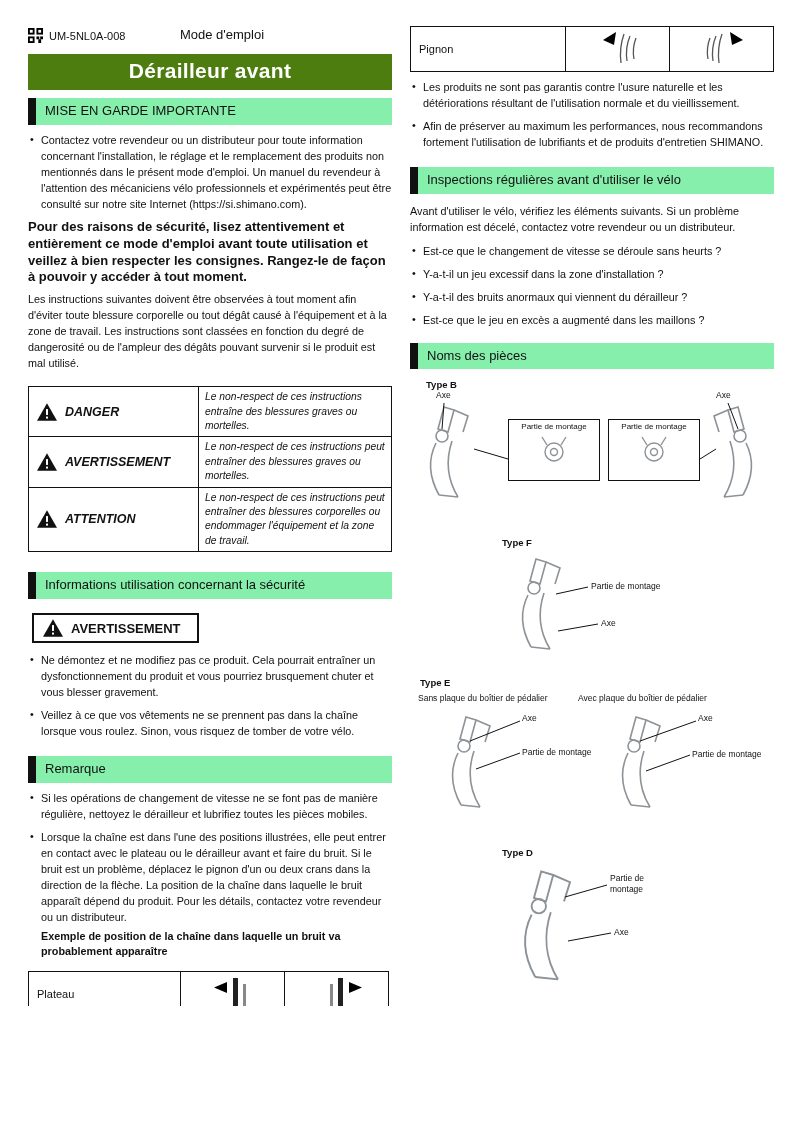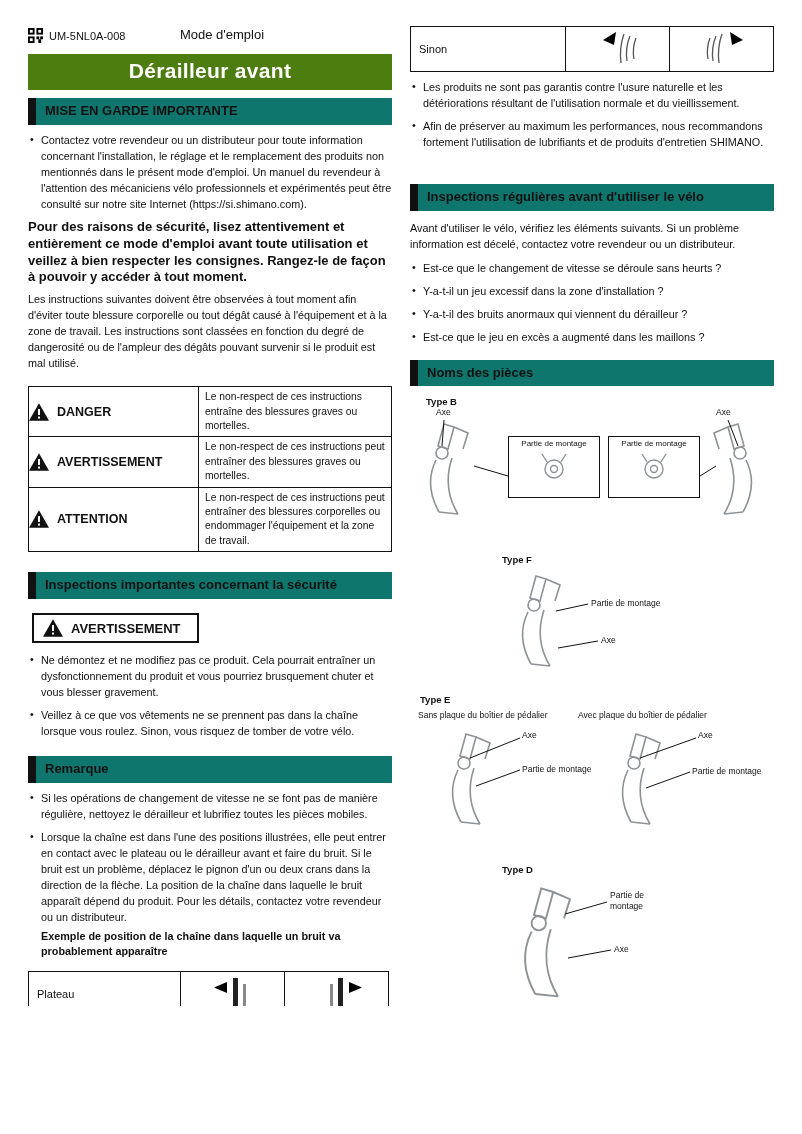--- a/index.html
+++ b/index.html
@@ -11,34 +11,34 @@
   .doc-id { position:absolute; left:28px; top:28px; display:flex; align-items:center; gap:6px; font-size:11px; }
   .mode-label { position:absolute; left:40px; top:27px; width:364px; text-align:center; font-size:13px; }
   .title-bar { position:absolute; left:28px; top:54px; width:364px; background:#4d7c0f; color:#fff; text-align:center;
                font-size:21px; font-weight:bold; padding:5px 0 7px; letter-spacing:.3px; }
 
   
   .col { position:absolute; }
   .col-left  { left:28px;  top:98px; width:364px; }
   .col-right { left:410px; top:26px; width:364px; }
 
-  .section-head { background:#0f766e; border-left:8px solid #111; font-weight:bold; font-size:13px;
+  .section-head { background:#86efac; border-left:8px solid #111; font-weight:normal; font-size:13px;
                   padding:5px 9px; line-height:1.3; }
 
   .bullets { margin-top:8px; }
   .bullet { position:relative; padding-left:13px; font-size:10.8px; line-height:1.48; margin-top:7px; }
   .bullet::before { content:"•"; position:absolute; left:2px; top:-1px; }
 
   .bold-para { margin-top:6px; font-size:13px; font-weight:bold; line-height:1.3; }
   .para { margin-top:6px; font-size:10.8px; line-height:1.48; }
   .example { font-weight:bold; font-size:10.8px; line-height:1.45; padding-left:13px; margin-top:3px; }
 
   table.sig { border-collapse:collapse; width:100%; margin-top:14px; }
-  table.sig td { border:1.5px solid #111; vertical-align:middle; }
-  td.sig-label { width:170px; padding:6px 0;text-align:center; }
+  table.sig td { border:1.5px solid #111; vertical-align:middle;font-style:italic; }
+  td.sig-label { width:170px; padding:6px 8px;text-align:center; }
   .sig-label-inner { display:flex; align-items:center; gap:8px; font-weight:bold; font-size:12.5px; }
   td.sig-text { font-size:10.3px; line-height:1.4; padding:3px 6px; }
 
   .warn-box { display:inline-flex; align-items:center; gap:8px; border:2px solid #111;
               padding:4px 16px 4px 9px; font-weight:bold; font-size:13px; margin:14px 0 2px 4px; }
 
   table.pos { border-collapse:collapse; margin-top:11px; }
   table.pos td { border:1px solid #111; height:42px; vertical-align:middle; padding:2px 8px; font-size:11px; }
   td.pos-diag { width:104px; text-align:center; padding:2px 0; }
 
@@ -120,21 +120,21 @@
                   <rect x="10.8" y="16" width="2.4" height="2.4" fill="#fff"></rect>
             </svg>
             <span>ATTENTION</span>
           </div>
         </td>
         <td class="sig-text">Le non-respect de ces instructions peut entraîner des blessures corporelles ou endommager l'équipement et la zone de travail.</td>
       </tr>
     </tbody>
       </table>
 
-    <div class="section-head" style="margin-top:20px;">Inspections importantes concernant la sécurité</div>
+    <div class="section-head" style="margin-top:20px;">Informations utilisation concernant la sécurité</div>
 
     <div class="warn-box">
       <svg width="20" height="18" viewBox="0 0 24 21">
         <path d="M12 0 L24 21 L0 21 Z" fill="#111"></path>
           <rect x="10.8" y="7" width="2.4" height="7" fill="#fff"></rect>
           <rect x="10.8" y="16" width="2.4" height="2.4" fill="#fff"></rect>
       </svg>
       <span>AVERTISSEMENT</span>
     </div>
 
@@ -171,21 +171,21 @@
       </tr>
     </tbody>
       </table>
   </div>
 
   <div class="col col-right">
 
     <table class="pos" style="margin-top:0; width:100%;">
       <tbody>
           <tr>
-        <td>Sinon</td>
+        <td>Pignon</td>
         <td class="pos-diag">
           <svg width="64" height="38" viewBox="0 0 64 38">
             <g stroke="#555" stroke-width="1.3" fill="none">
               <path d="M38 5 q-5 14 -3 29"></path>
                   <path d="M44 7 q-5 12 -3 25"></path>
                   <path d="M50 9 q-4 10 -2 21"></path>
             </g>
             <polygon points="30,3 17,11 28,16" fill="#000"></polygon>
           </svg>
         </td>
@@ -201,21 +201,21 @@
         </td>
       </tr>
     </tbody>
       </table>
 
     <div class="bullets">
       <div class="bullet">Les produits ne sont pas garantis contre l'usure naturelle et les détériorations résultant de l'utilisation normale et du vieillissement.</div>
       <div class="bullet">Afin de préserver au maximum les performances, nous recommandons fortement l'utilisation de lubrifiants et de produits d'entretien SHIMANO.</div>
     </div>
 
-    <div class="section-head" style="margin-top:33px;">Inspections régulières avant d'utiliser le vélo</div>
+    <div class="section-head" style="margin-top:16px;">Inspections régulières avant d'utiliser le vélo</div>
     <div class="para" style="margin-top:10px;">Avant d'utiliser le vélo, vérifiez les éléments suivants. Si un problème information est décelé, contactez votre revendeur ou un distributeur.</div>
     <div class="bullets">
       <div class="bullet">Est-ce que le changement de vitesse se déroule sans heurts ?</div>
       <div class="bullet">Y-a-t-il un jeu excessif dans la zone d'installation ?</div>
       <div class="bullet">Y-a-t-il des bruits anormaux qui viennent du dérailleur ?</div>
       <div class="bullet">Est-ce que le jeu en excès a augmenté dans les maillons ?</div>
     </div>
 
     <div class="section-head" style="margin-top:14px;">Noms des pièces</div>
 

